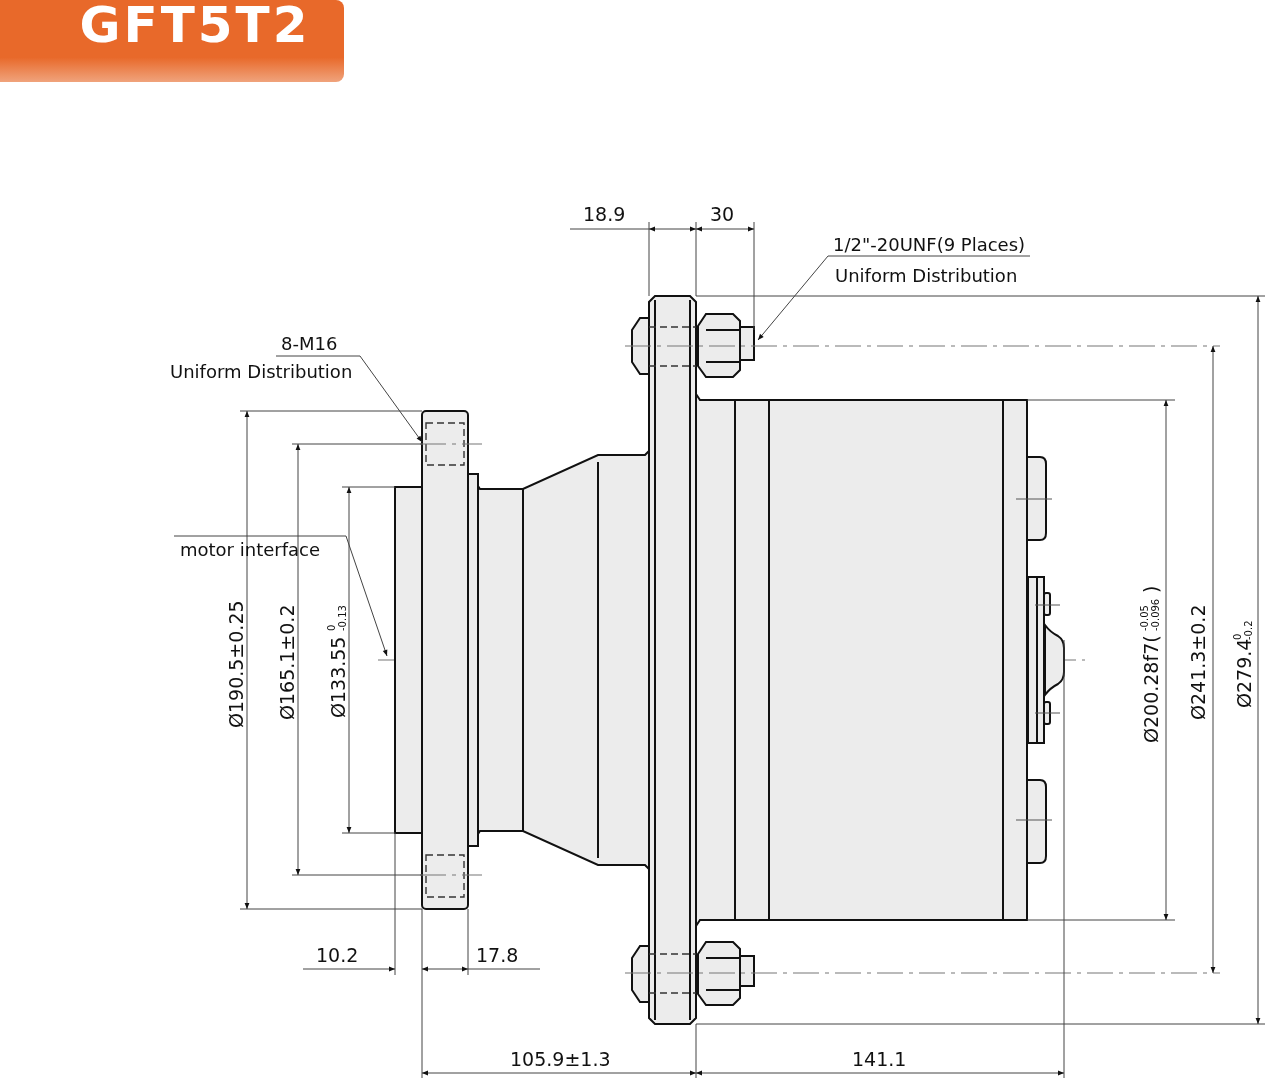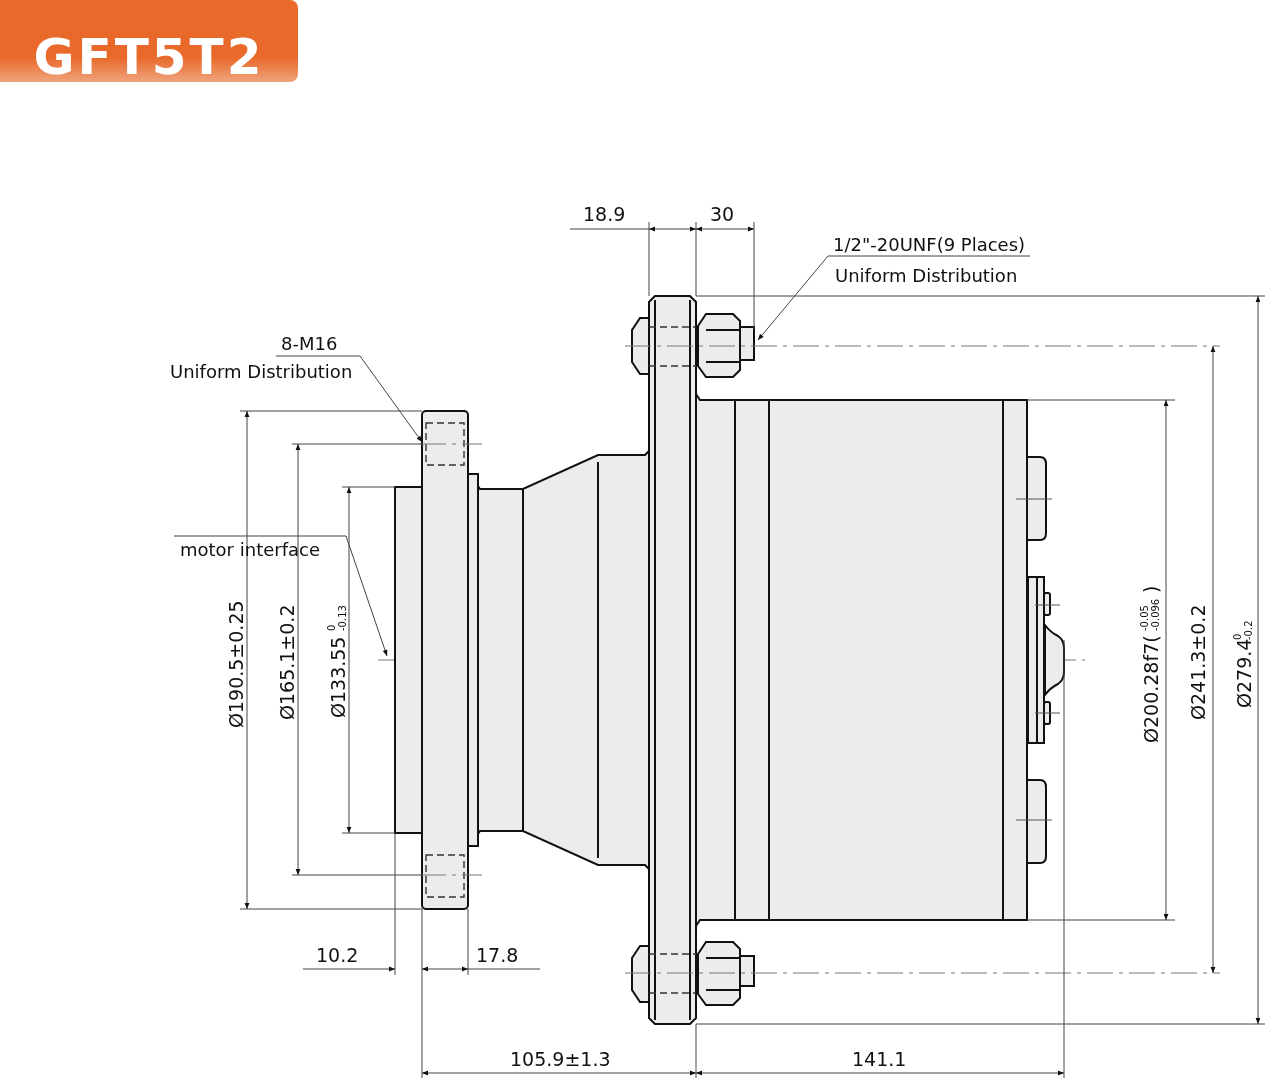--- a/index.html
+++ b/index.html
@@ -2,21 +2,21 @@
 <html><head>
   <meta charset="utf-8">
   <style>
     html, body { margin: 0; padding: 0; background: #ffffff; }
     body { width: 1269px; height: 1082px; position: relative; overflow: hidden;
            font-family: "DejaVu Sans", sans-serif; }
     .badge {
       position: absolute; left: 0; top: 0; width: 298px; height: 82px;
       background: linear-gradient(to bottom, #e8692a 0%, #e8692a 70%, #f0a37c 100%);
       border-radius: 0 8px 8px 0;
-      display: flex; align-items: flex-end; justify-content: center;
+      display: flex; align-items: flex-start; justify-content: center; padding-left: 46px;
     }
     .badge-title {
       color: #ffffff; font-family: "DejaVu Sans", sans-serif; font-weight: bold;
       font-size: 50px; letter-spacing: 3px; line-height: 1;
     }
     svg#drawing { position: absolute; left: 0; top: 0; }
     .part { fill: #ececec; stroke: #111; stroke-width: 2; }
     .edge { fill: none; stroke: #111; stroke-width: 2; }
     .thin { fill: none; stroke: #555; stroke-width: 1; }
     .dim { fill: none; stroke: #444; stroke-width: 1; }

